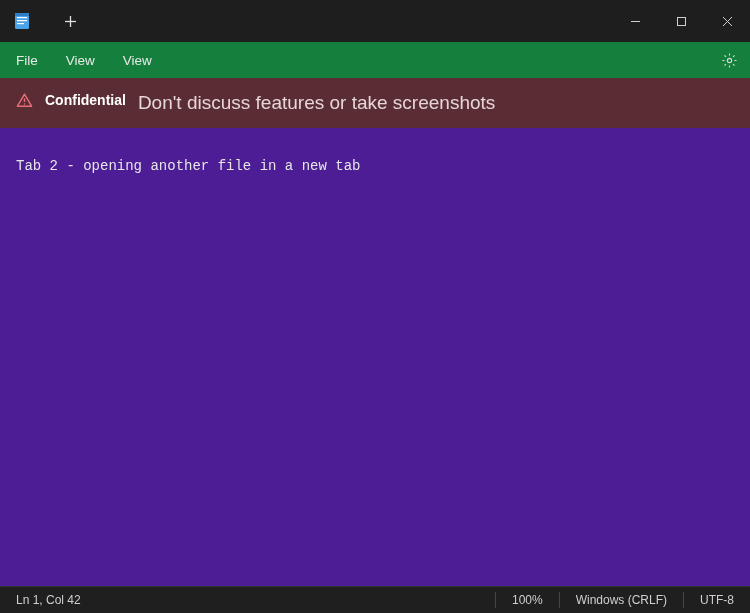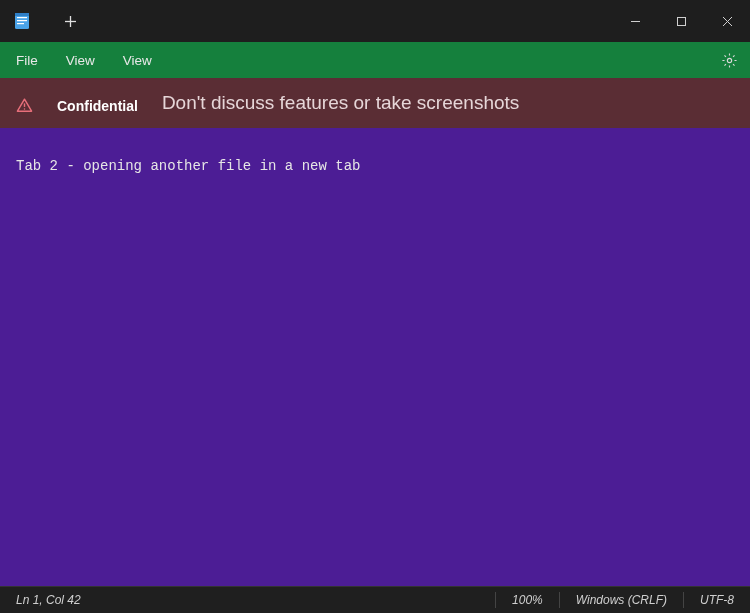--- a/index.html
+++ b/index.html
@@ -99,23 +99,23 @@
     .menubar-spacer { flex: 1; }
     .settings-btn {
       width: 30px; height: 30px;
       display: flex; align-items: center; justify-content: center;
       color: #d8d8d8;
       cursor: pointer;
     }
     .banner {
       background: #5a2d34;
       display: flex;
-      align-items: flex-end;
+      align-items: flex-start;
       padding: 14px 16px;
-      gap: 24px;
+      gap: 12px;
     }
     .banner-icon { display: flex; }
     .banner-title { font-weight: 600; color: #fff; font-size: 14px; }
     .banner-msg { color: #e6d6d8; font-size: 19px; }
     .editor {
       flex: 1;
       background: #4c1d95;
       padding: 30px 16px;
       font-family: Consolas, "Courier New", monospace;
       font-size: 14px;
@@ -123,21 +123,20 @@
       white-space: pre;
     }
     .statusbar {
       height: 27px;
       background: #1f1f1f;
       display: flex;
       align-items: center;
       font-size: 12px;
       color: #cfcfcf;
       border-top: 1px solid #333;
-      font-style: italic;
     }
     .status-cell {
       padding: 0 16px;
       height: 100%;
       display: flex;
       align-items: center;
     }
     .status-spacer { flex: 1; }
     .status-sep { width: 1px; height: 16px; background: #444; }
   </style>

